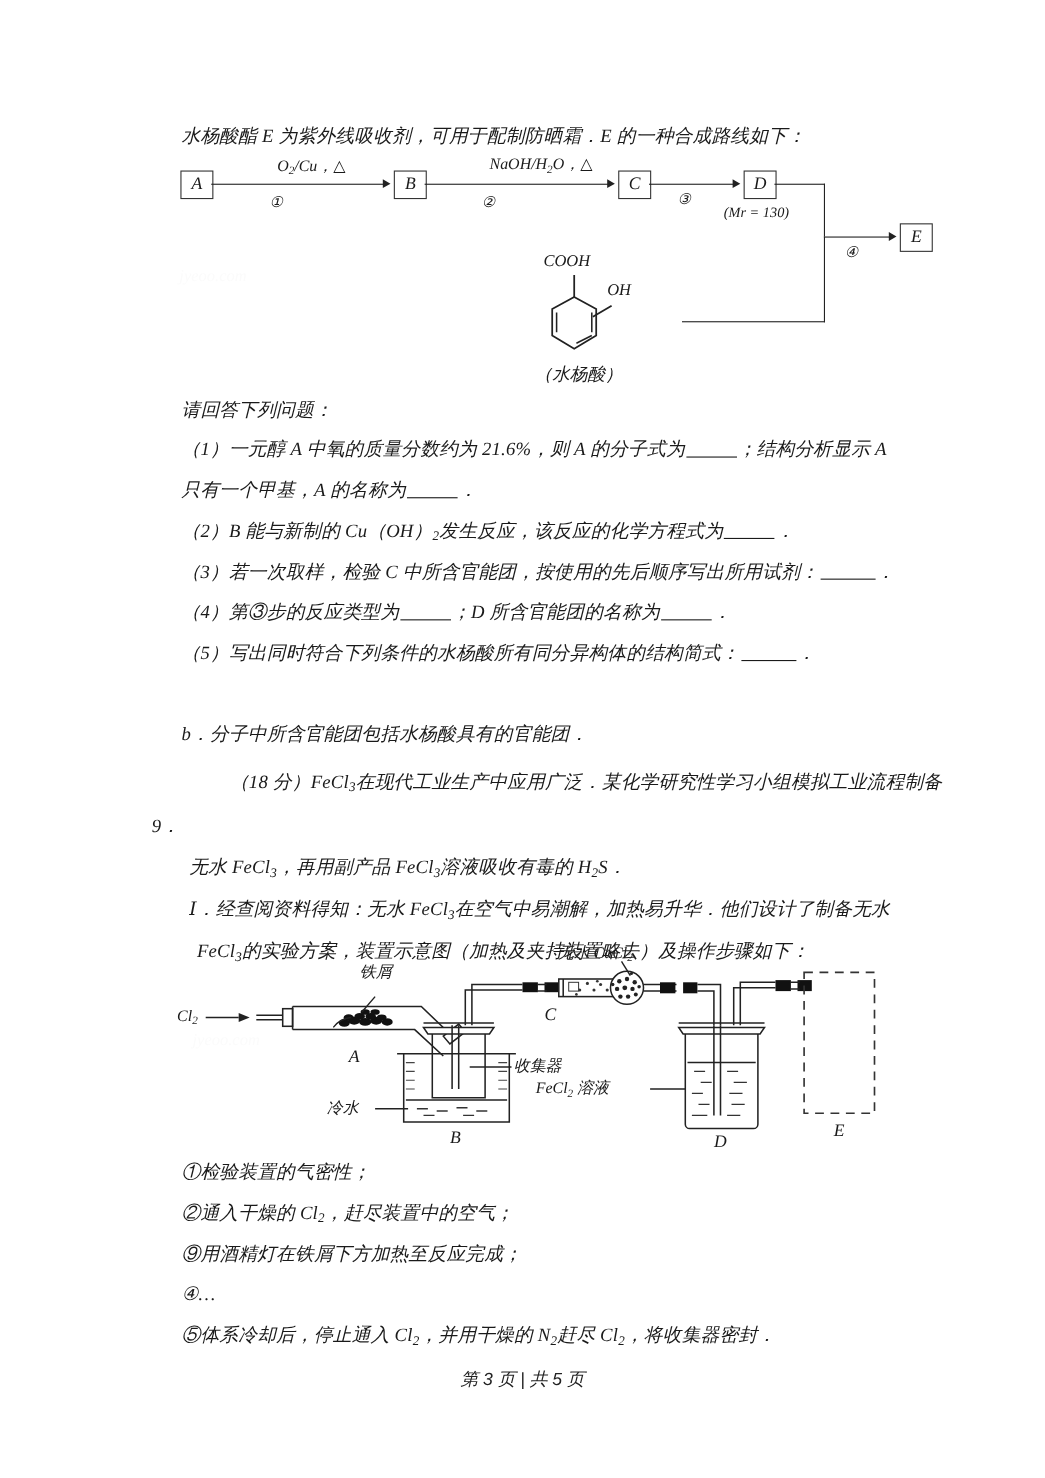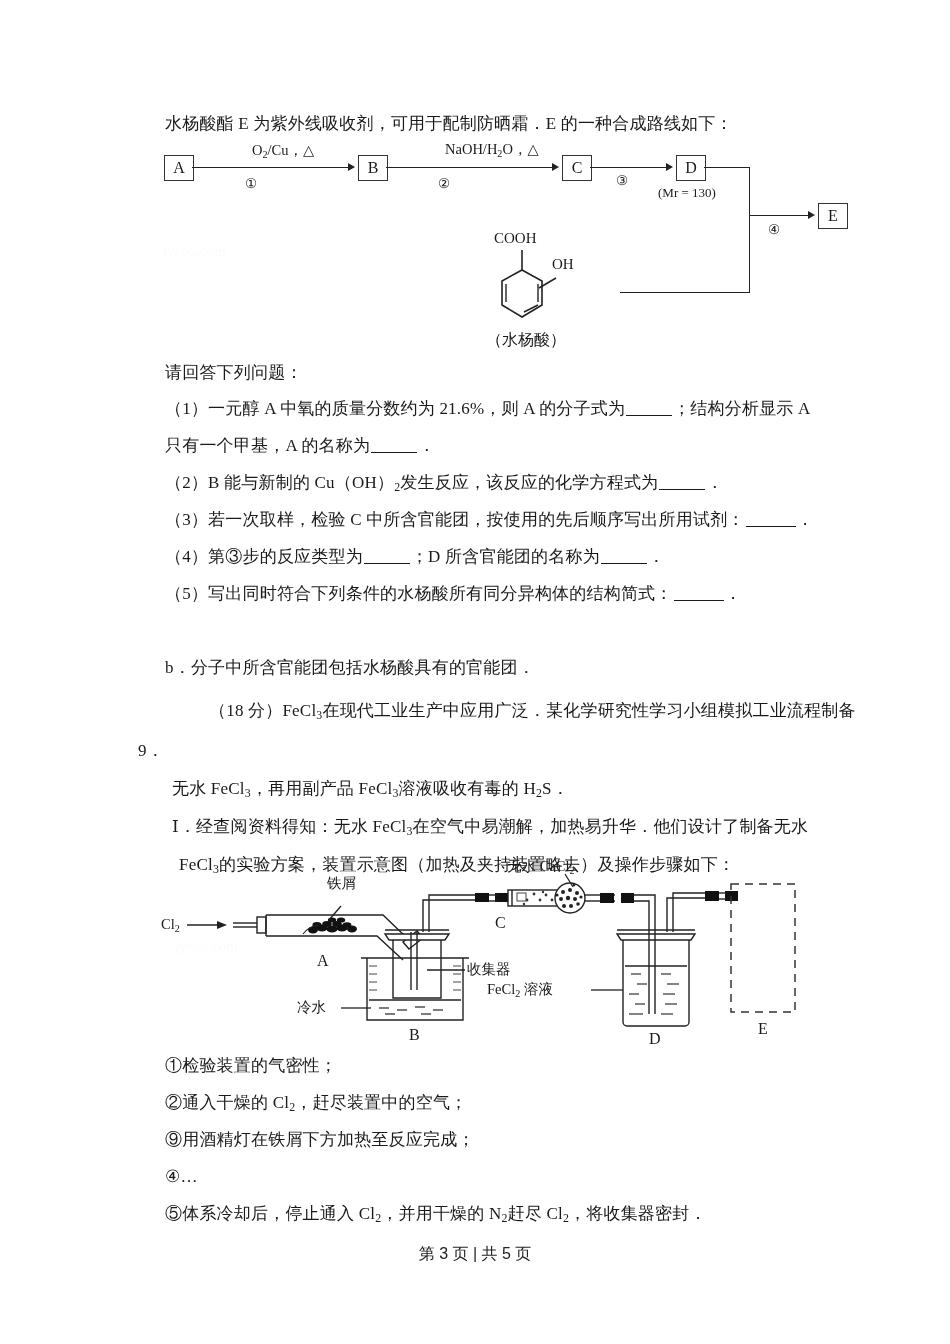--- a/index.html
+++ b/index.html
@@ -13,20 +13,21 @@
     position: relative;
     font-family: "Liberation Serif", "DejaVu Serif", serif;
     color: #1a1a1a;
     overflow: hidden;
   }
   .page {
     position: absolute;
     left: 0; top: 0;
     width: 876px;
     height: 1344px;
+    font-style: italic;
   }
 
   
   .tline {
     position: absolute;
     font-size: 17px;
     line-height: 22px;
     white-space: nowrap;
     letter-spacing: 0.2px;
   }

